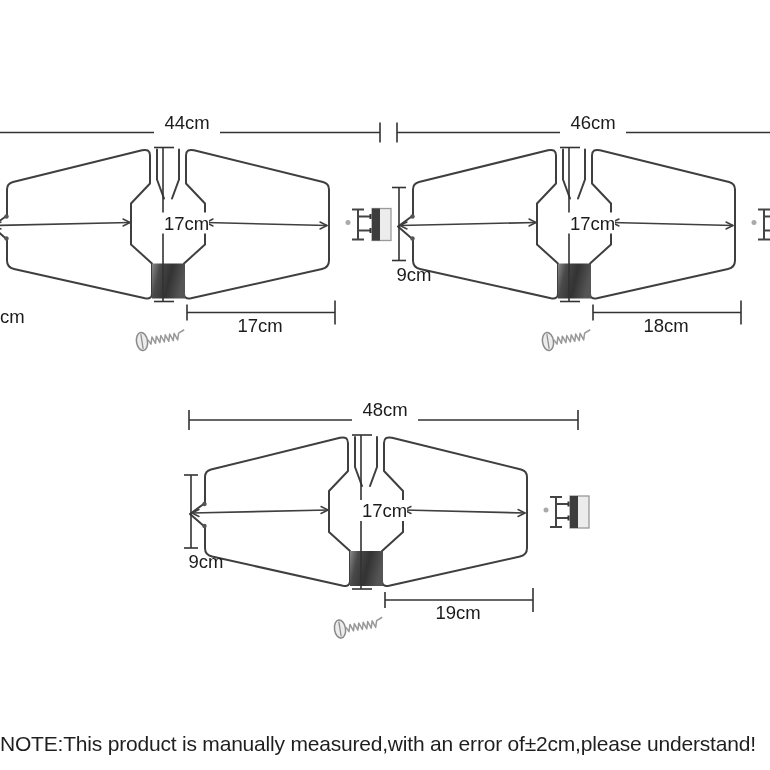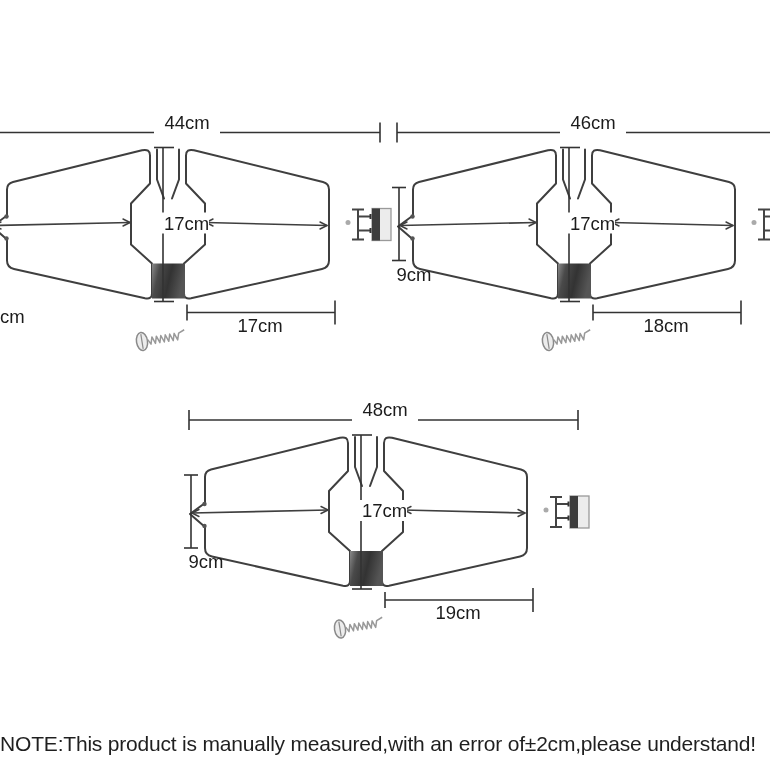--- a/index.html
+++ b/index.html
@@ -2,21 +2,20 @@
 <html><head>
 <meta charset="utf-8">
 <style>
   html,body{margin:0;padding:0;background:#ffffff;}
   .canvas{
     position:relative;
     width:770px;height:770px;
     background:#ffffff;
     overflow:hidden;
     font-family:"Liberation Sans",sans-serif;
-    text-align:center;
   }
   svg{display:block;}
   svg text.dim{
     font-family:"Liberation Sans",sans-serif;
     font-size:18.5px;
     fill:#1c1c1c;
   }
   .note{
     position:absolute;
     left:0;top:732px;

